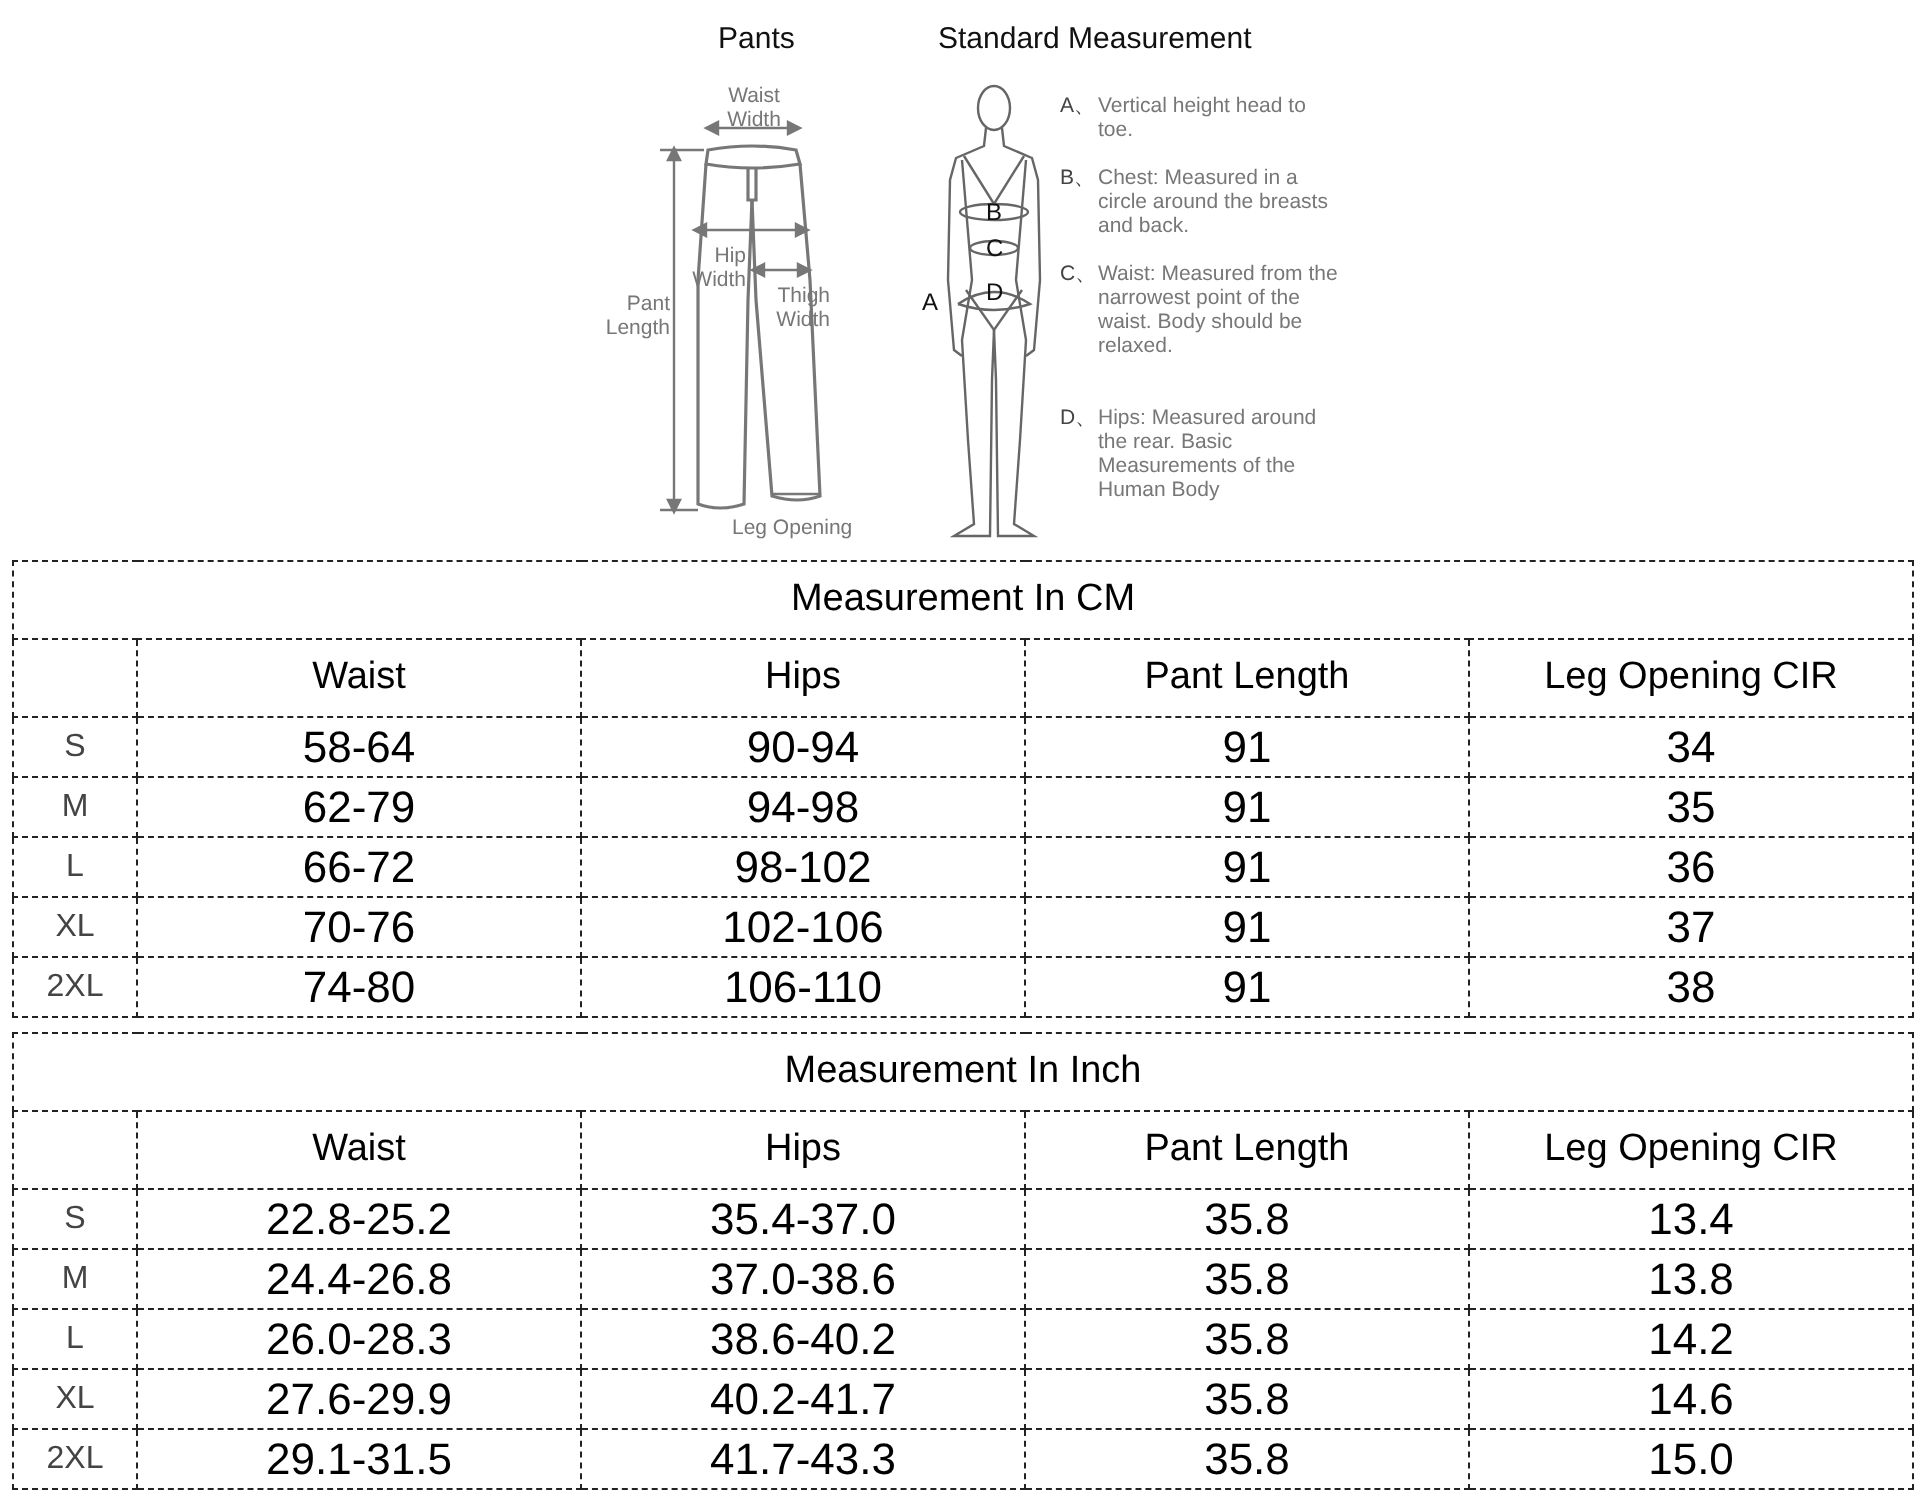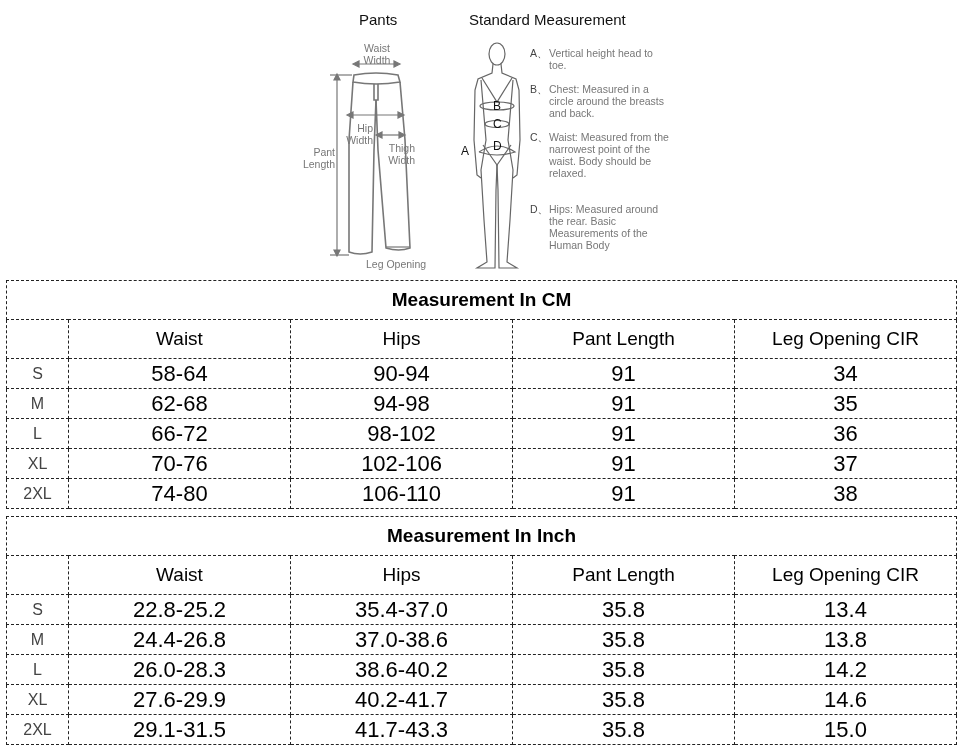--- a/index.html
+++ b/index.html
@@ -9,21 +9,21 @@
   .diagram svg { position: absolute; left: 0; top: 0; }
   .lbl { position: absolute; color: #777; font-size: 10.5px; line-height: 12px; font-family: "Liberation Sans", sans-serif; text-align: right; }
   .title { position: absolute; font-size: 15px; color: #111; font-family: "Liberation Sans", sans-serif; }
   .letter { position: absolute; font-size: 12px; font-weight: normal; color: #111; }
   .note { position: absolute; left: 530px; width: 140px; font-size: 10.5px; line-height: 12px; color: #777; }
   .note .k { position: absolute; left: 0; top: 0; color: #444; }
   .note .t { margin-left: 19px; display: block; }
 
   table.size { position: absolute; left: 6px; border-collapse: collapse; width: 950px; table-layout: fixed; }
   table.size td, table.size th { border: 1px dashed #222; text-align: center; padding: 0; }
-  table.size .cap { height: 38px; font-weight: bold; font-size: 19px; }
+  table.size .cap { height: 38px; font-weight: normal; font-size: 19px; }
   table.size .hdr th { height: 38px; font-weight: normal; font-size: 19px; }
   table.size .row td { height: 29px; font-size: 22px; }
   table.size .row td.sz { font-size: 16px; color: #444; }
   #tbl-cm { top: 280px; }
   #tbl-inch { top: 516px; }
 </style>
 </head>
 <body>
 
 <div class="diagram">
@@ -117,21 +117,21 @@
   </tr>
   <tr class="row">
         <td class="sz">S</td>
         <td>58-64</td>
         <td>90-94</td>
         <td>91</td>
         <td>34</td>
       </tr>
   <tr class="row">
         <td class="sz">M</td>
-        <td>62-68</td>
+        <td>62-79</td>
         <td>94-98</td>
         <td>91</td>
         <td>35</td>
       </tr>
   <tr class="row">
         <td class="sz">L</td>
         <td>66-72</td>
         <td>98-102</td>
         <td>91</td>
         <td>36</td>

